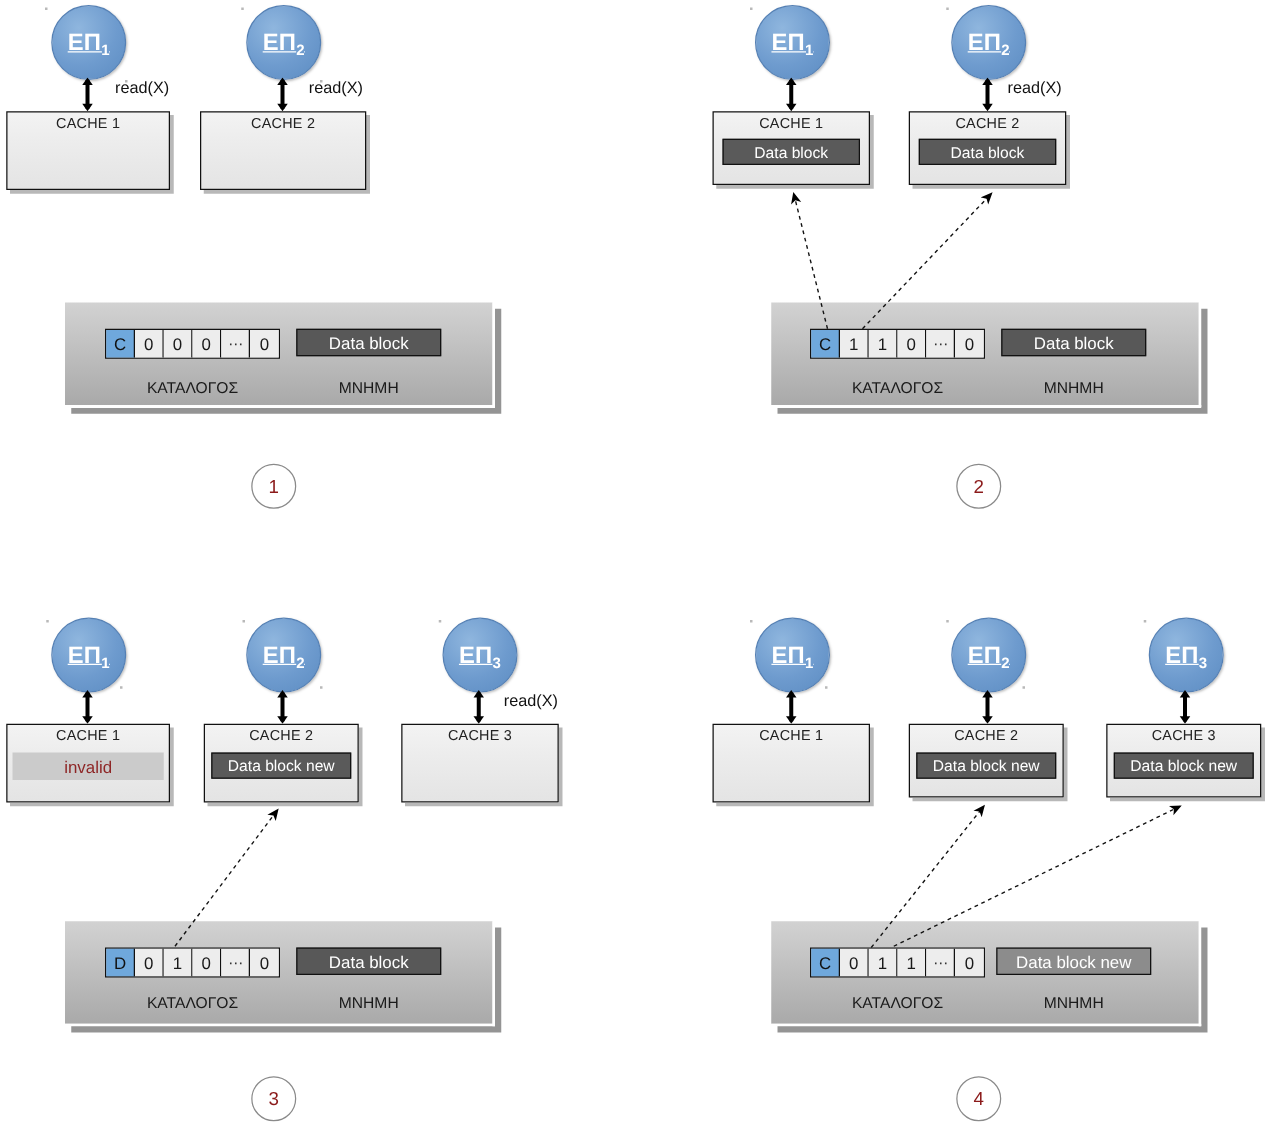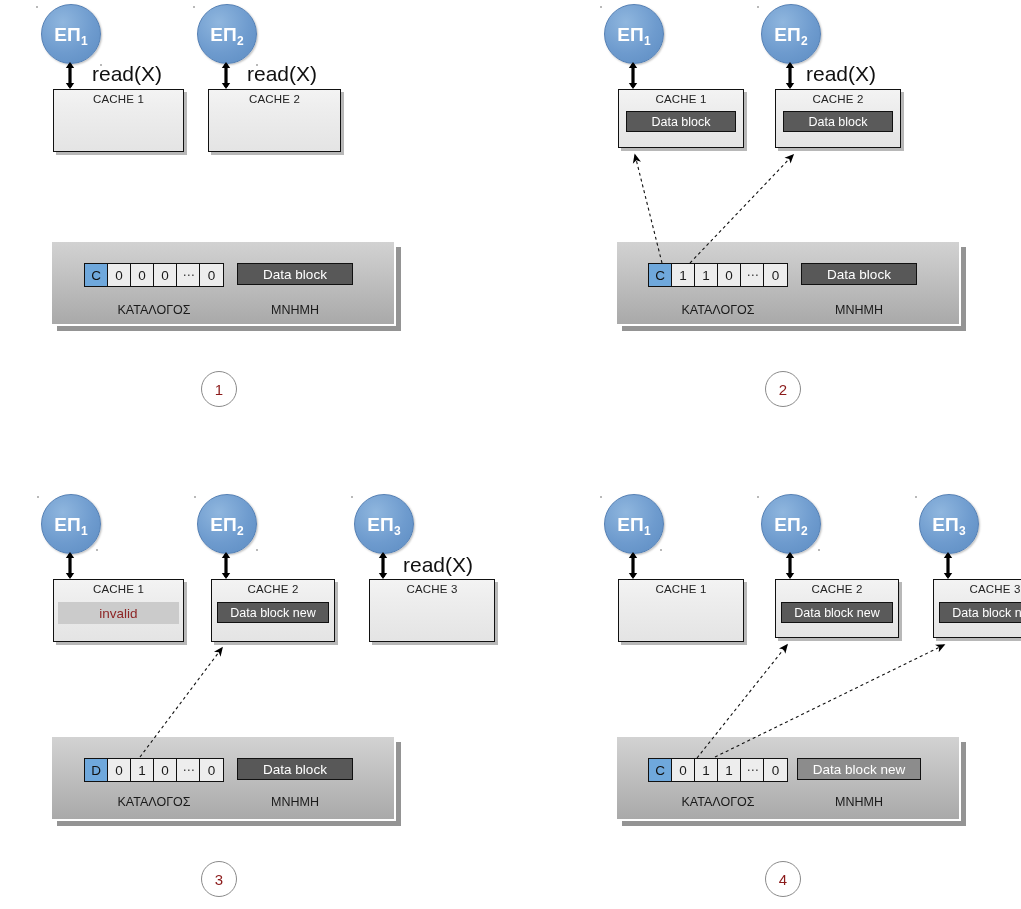--- a/index.html
+++ b/index.html
@@ -9,33 +9,33 @@
 
   .panel{position:absolute;}
 
   
   .cpu{position:absolute;width:58px;height:58px;border-radius:50%;
        background:radial-gradient(circle at 36% 30%, #8FB6DE 0%, #6E9BCE 55%, #5C8CC2 100%);
        border:1px solid #5580B4;
        box-shadow:1px 1px 2px rgba(0,0,0,.25);
        display:flex;align-items:center;justify-content:center;}
   .cpu .cpu-lbl{color:#fff;font-size:19px;font-weight:bold;letter-spacing:.2px;
-       line-height:1;display:inline-block;}
+       line-height:1;display:inline-block;text-decoration:underline;}
   .cpu .cpu-lbl sub{font-size:12px;font-weight:bold;vertical-align:baseline;
        position:relative;top:4px;left:0px;}
 
   
   .dbl{position:absolute;width:9px;}
   .dbl svg{display:block;}
 
   
   .cache{position:absolute;background:linear-gradient(180deg,#F3F3F3 0%,#EDEDED 35%,#E4E4E4 100%);
          border:1.4px solid #111;
          box-shadow:3px 3px 0 rgba(0,0,0,.28);
-         box-sizing:border-box;margin-left:48px;}
+         box-sizing:border-box;}
   .cache .chead{position:absolute;top:3px;left:0;right:0;text-align:center;
          font-size:11.5px;color:#222;letter-spacing:.2px;}
   .cache .cblock{position:absolute;left:7px;right:7px;height:21px;
          background:#5A5A5A;border:1.5px solid #111;
          color:#fff;font-size:12.5px;display:flex;align-items:center;justify-content:center;
          box-sizing:border-box;}
   .cache .cinvalid{position:absolute;left:4px;right:4px;height:22px;
          background:#CBCBCB;color:#8E2626;font-size:13.5px;
          display:flex;align-items:center;justify-content:center;box-sizing:border-box;}
 
@@ -53,21 +53,21 @@
   .bits .bit.tag{background:#6FA8DC;color:#111;}
   .bits .bit.dots{font-size:12px;color:#333;letter-spacing:-1px;}
   .memblk{position:absolute;height:22px;border:1.6px solid #111;
        display:flex;align-items:center;justify-content:center;
        color:#fff;font-size:13.5px;box-sizing:border-box;}
   .memblk.dark{background:#585858;}
   .memblk.light{background:#8C8C8C;}
   .mcap{position:absolute;font-size:12.5px;color:#1a1a1a;text-align:center;}
 
   
-  .oplbl{position:absolute;font-size:21px;color:#111;white-space:nowrap;}
+  .oplbl{position:absolute;font-size:13px;color:#111;white-space:nowrap;}
 
   
   .step{position:absolute;width:34px;height:34px;border-radius:50%;
         border:1.1px solid #8A8A8A;background:#fff;
         display:flex;align-items:center;justify-content:center;
         color:#8B1A1A;font-size:15px;}
 
   
   .conn{position:absolute;left:0;top:0;width:1021px;height:909px;pointer-events:none;}
   

